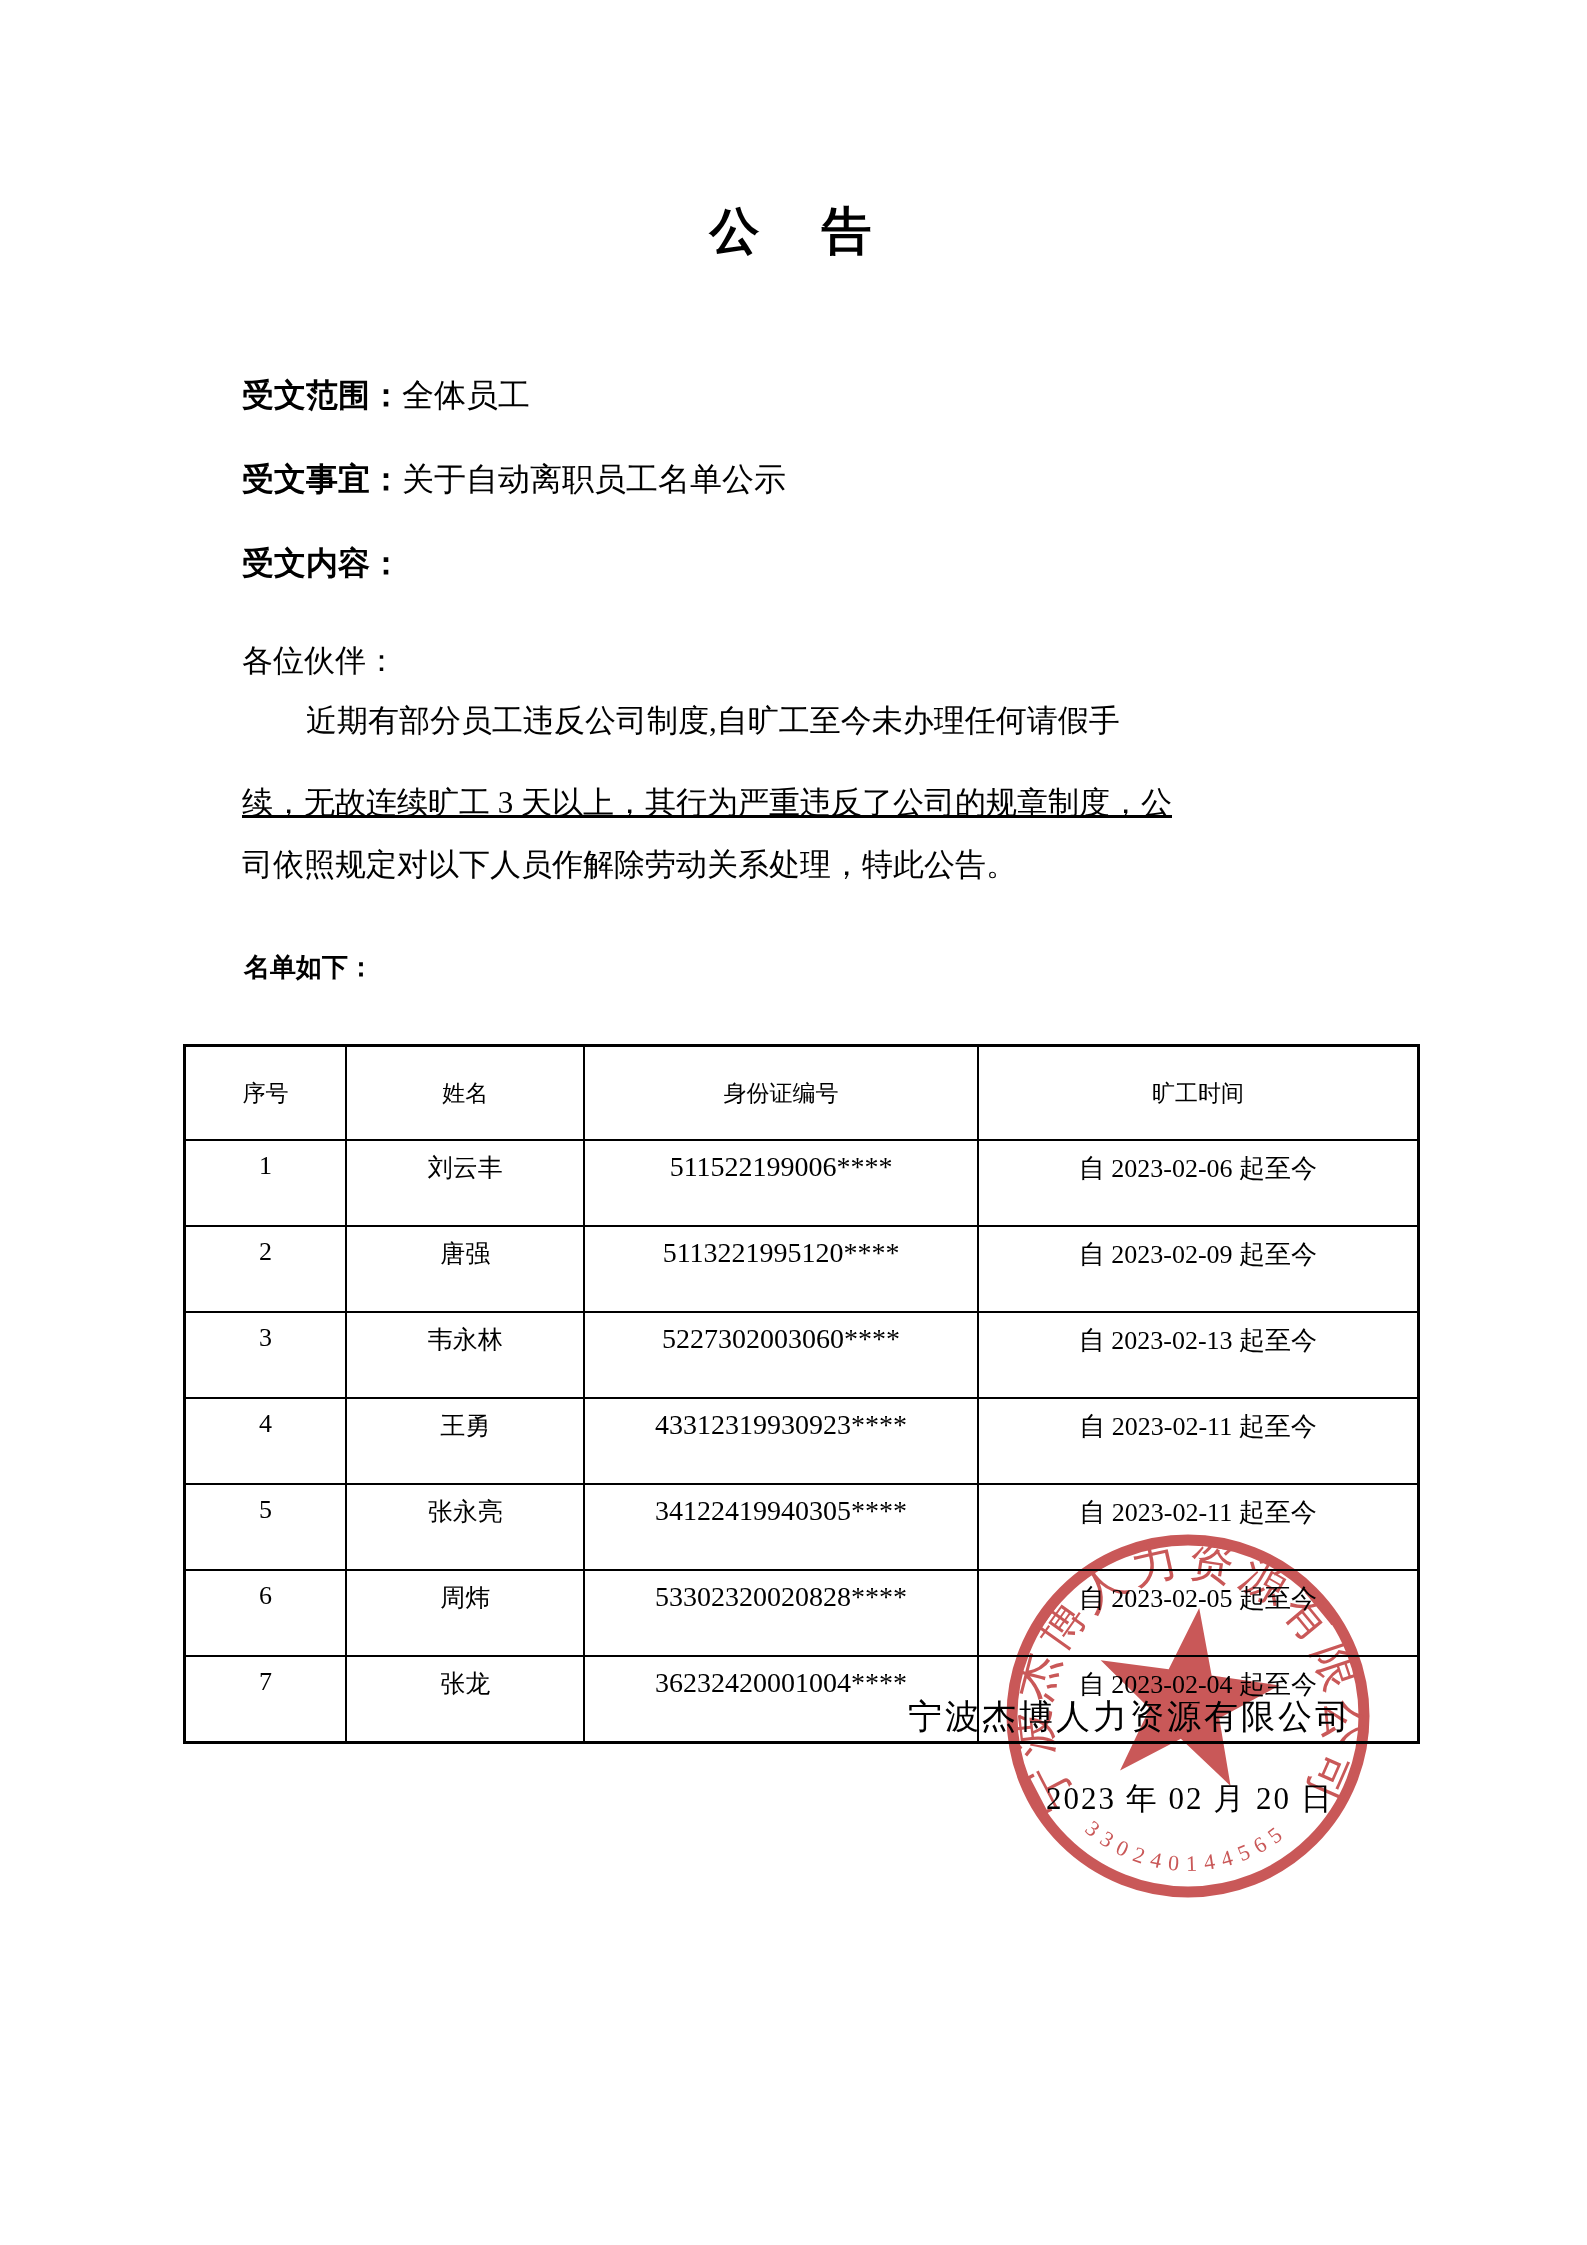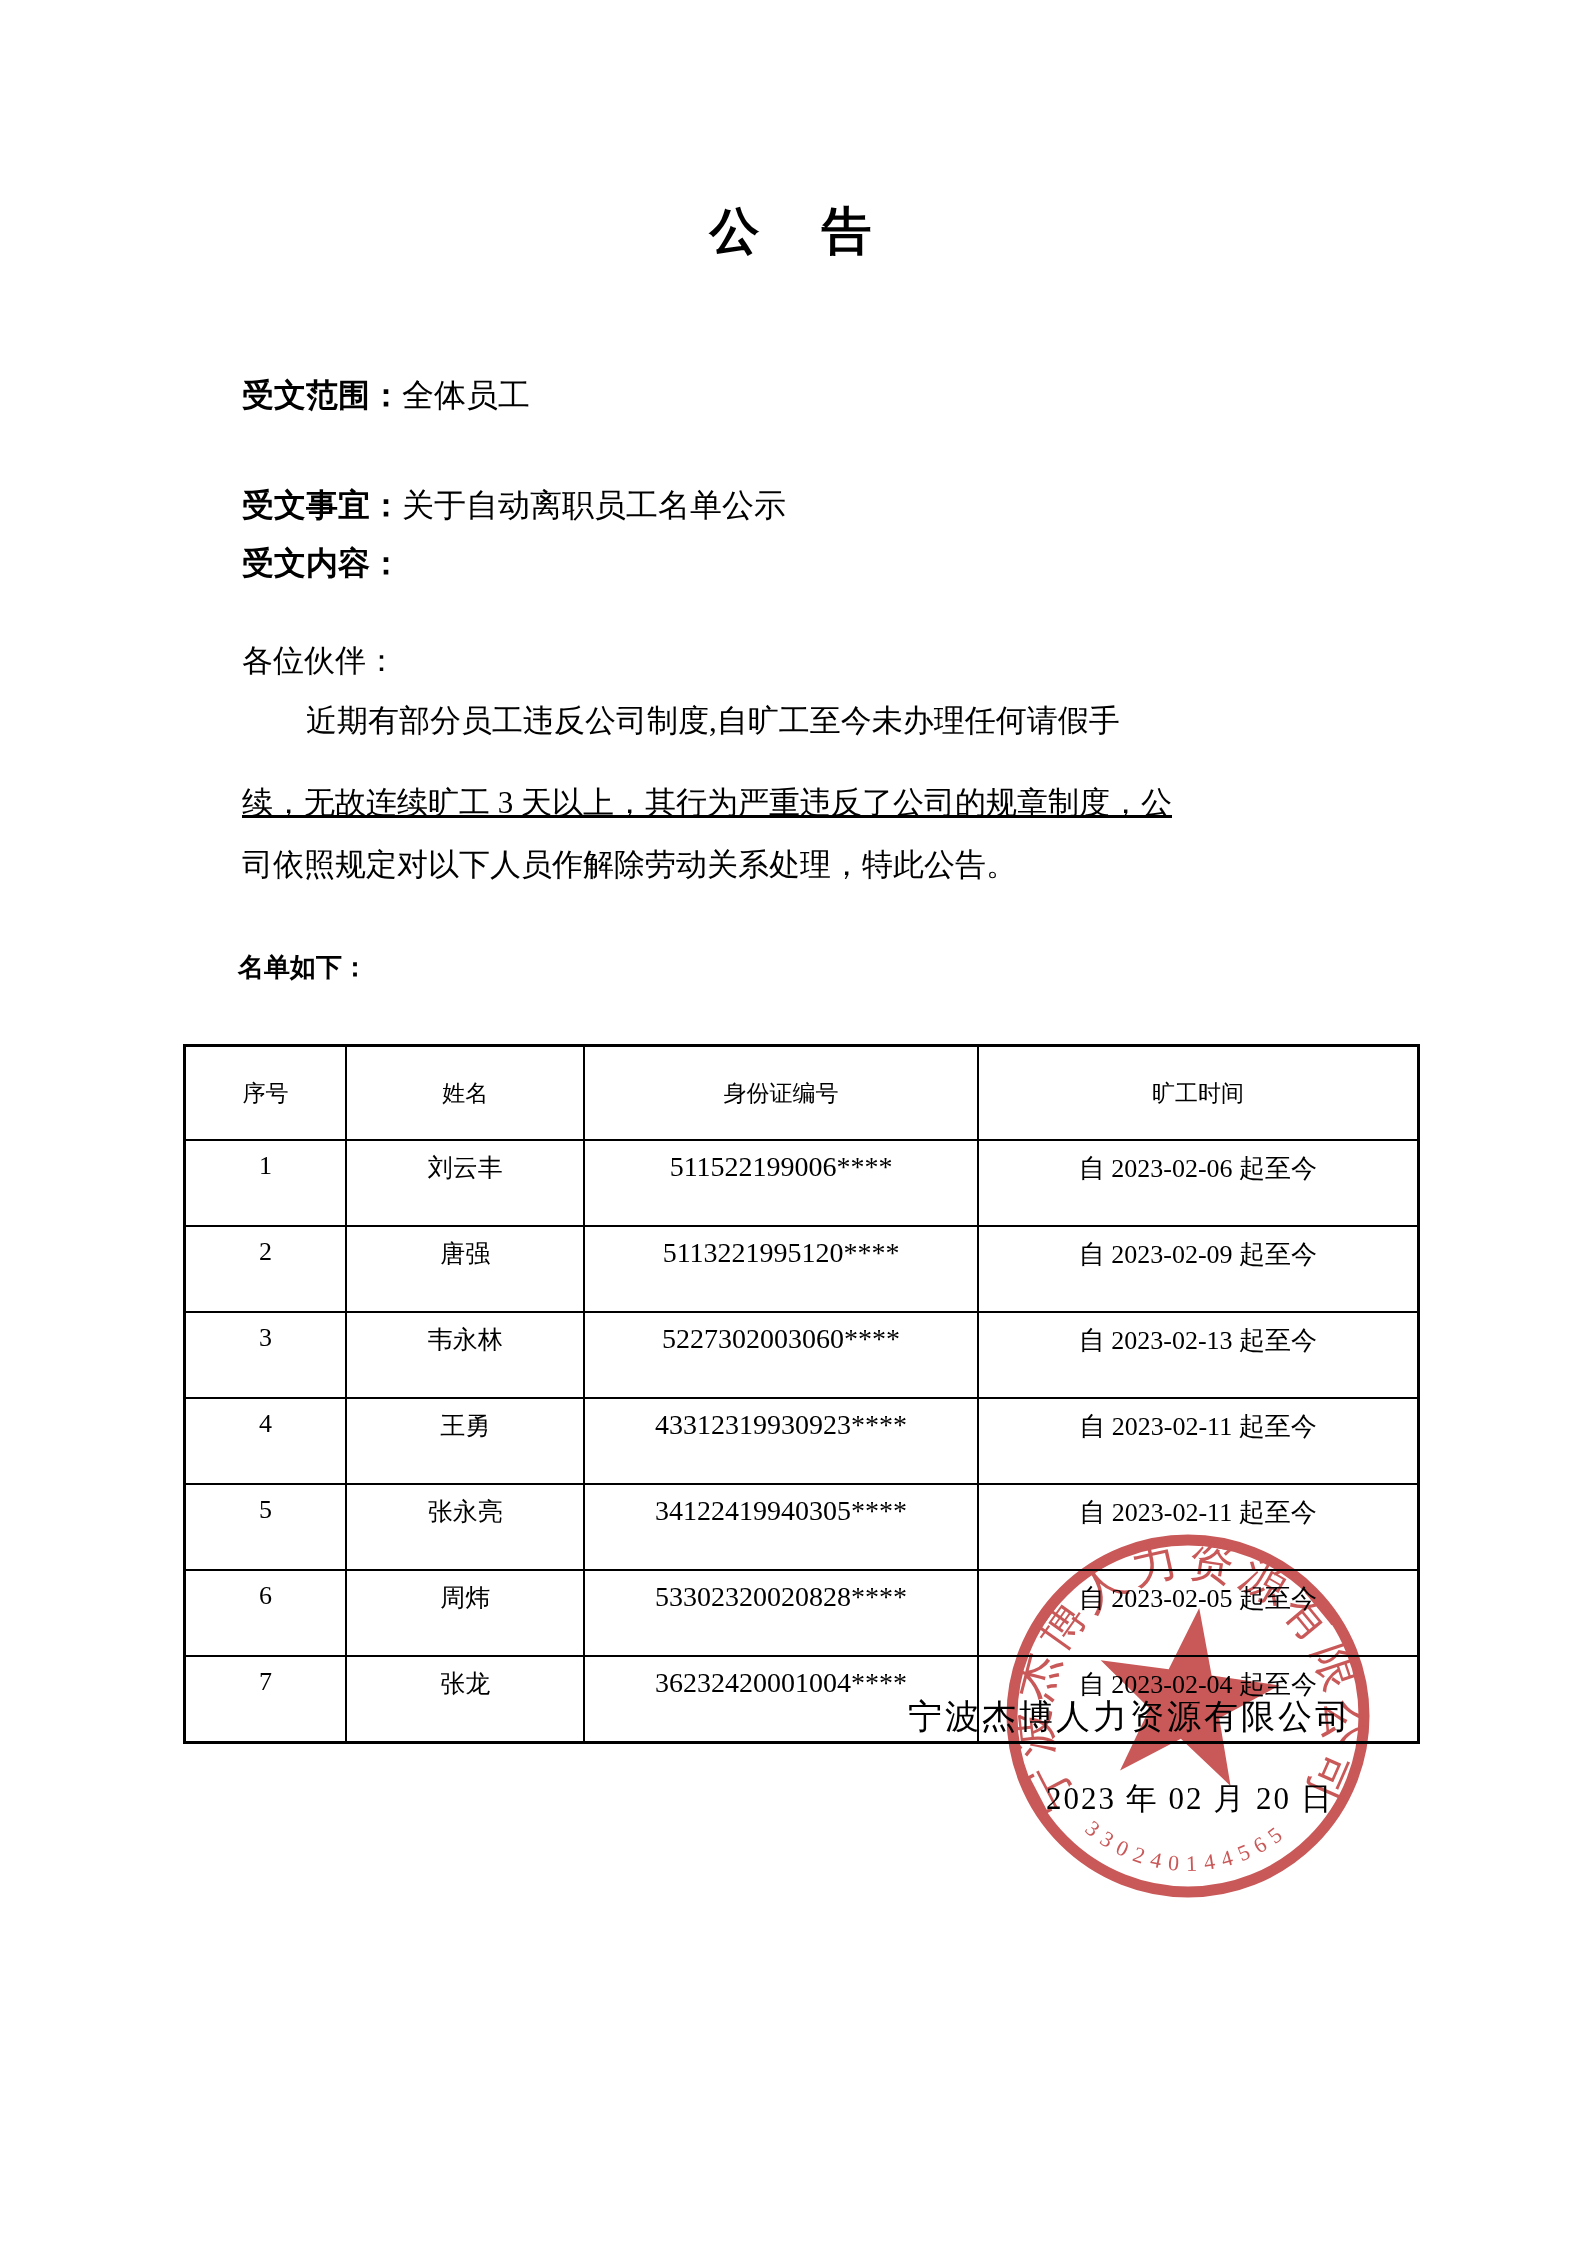--- a/index.html
+++ b/index.html
@@ -8,25 +8,25 @@
     font-family:"Liberation Serif","DejaVu Serif",serif; color:#000;
     overflow:hidden;
     border-radius:7px;
   }
   .title {
     position:absolute; top:198px; left:0; width:100%;
     text-align:center; font-size:50px; font-weight:bold; letter-spacing:6px;
   }
   .field { position:absolute; left:242px; font-size:32px; white-space:nowrap; }
   .field .lbl { font-weight:bold; }
-  .f0 { top:290px; } .f1 { top:374px; } .f2 { top:484px; } .f3 { top:542px; }
+  .f0 { top:290px; } .f1 { top:374px; } .f2 { top:458px; } .f3 { top:542px; }
   .salutation { position:absolute; left:242px; top:640px; font-size:31px; }
   .para-line { position:absolute; left:242px; width:1115px; font-size:31px; white-space:nowrap; }
   .p0 { top:700px; text-indent:64px; } .p1 { top:782px;text-decoration:underline; } .p2 { top:844px; }
-  .list-intro { position:absolute; left:238px; top:950px; font-size:26px; font-weight:bold; }
+  .list-intro { position:absolute; left:244px; top:950px; font-size:26px; font-weight:bold; }
   table.roster {
     position:absolute; left:183px; top:998px; width:1237px;
     border-collapse:collapse; table-layout:fixed; border:3px solid #000;margin-top:46px;
   }
   table.roster th {
     height:92px; font-size:23px; font-weight:normal; text-align:center;
     vertical-align:middle; border:2px solid #000; padding:0;
   }
   table.roster td {
     height:74px; text-align:center; vertical-align:top;

